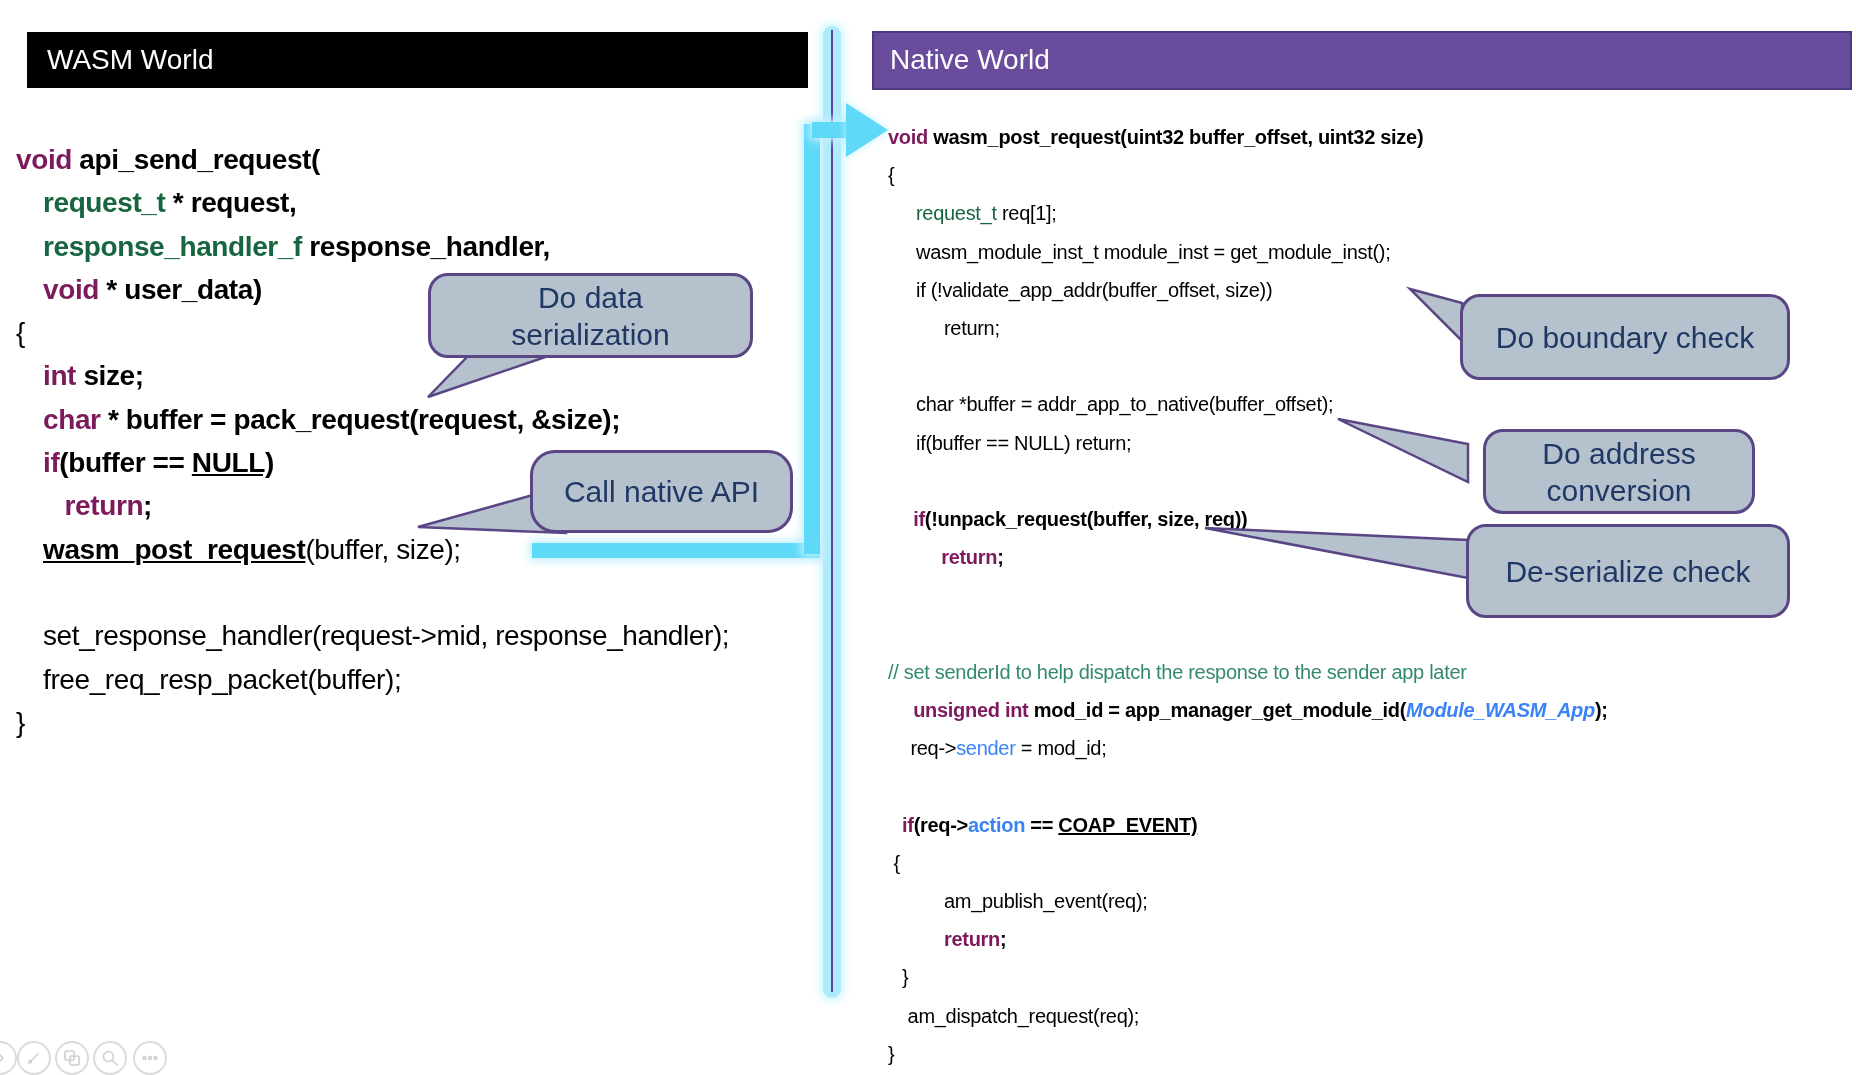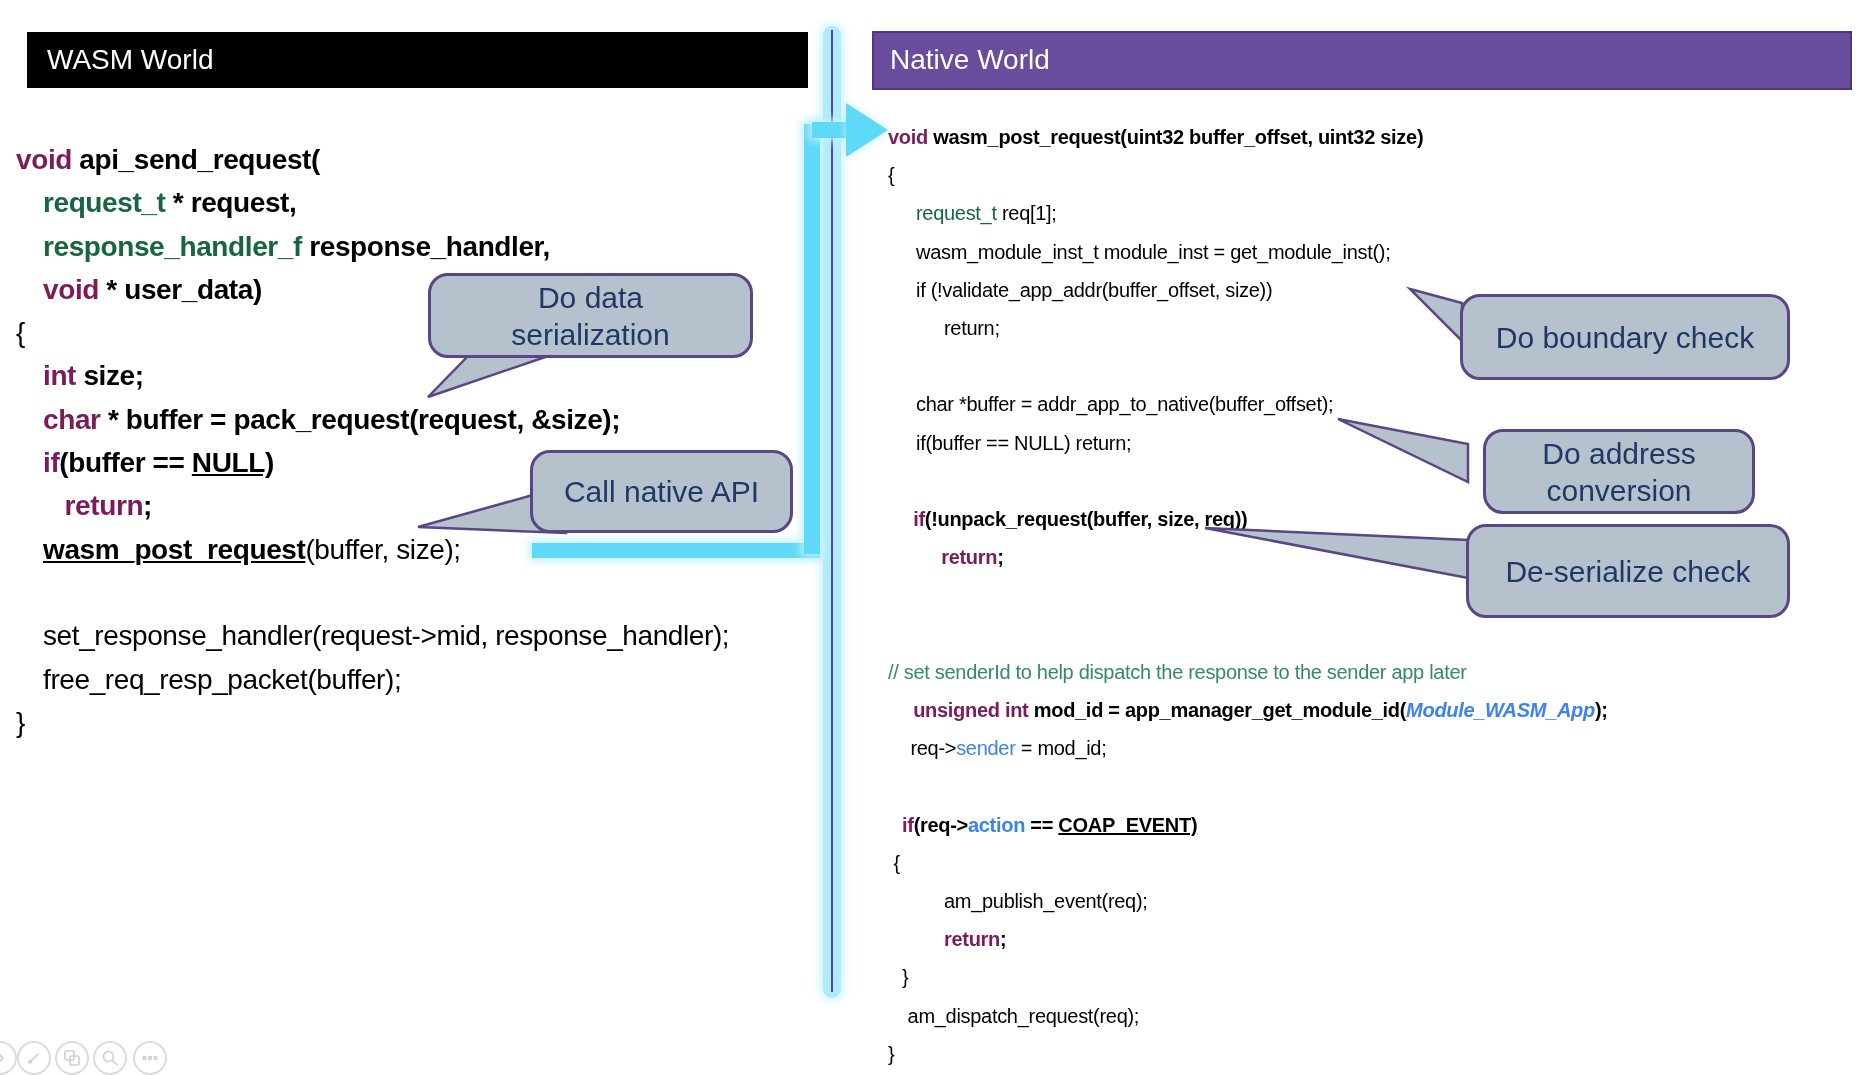--- a/index.html
+++ b/index.html
@@ -24,21 +24,21 @@
   .b{font-weight:bold;}
   .u{text-decoration:underline;}
   .i{font-style:italic;}
 
   
   .bubble{position:absolute;box-sizing:border-box;background:#b6c1ce;border:3px solid #5a4585;
           border-radius:20px;color:#1f3864;font-size:30px;line-height:37px;
           display:flex;flex-direction:column;justify-content:center;
           text-align:center;z-index:6;}
   #co-0{left:428px;top:273px;width:325px;height:85px;}
-  #co-1{left:530px;top:450px;width:263px;height:83px;}
+  #co-1{left:530px;top:450px;width:263px;height:83px;border-radius:25px;}
   #co-2{left:1460px;top:294px;width:330px;height:86px;}
   #co-3{left:1466px;top:429px;width:272px;height:85px;margin-left:17px;}
   #co-4{left:1466px;top:524px;width:324px;height:94px;}
   #tails{position:absolute;left:0;top:0;z-index:5;pointer-events:none;}
 
   
   .cyan{position:absolute;background:#5ed9f7;box-shadow:0 0 8px 3px #c2f0fe;z-index:2;}
   #divider-glow{position:absolute;left:823px;top:26px;width:18px;height:972px;background:#aeebfc;
                 border-radius:9px;box-shadow:0 0 10px 3px #cdf4ff;z-index:1;}
   #divider-core{position:absolute;left:831px;top:30px;width:2px;height:962px;background:#5a44a0;z-index:2;}

